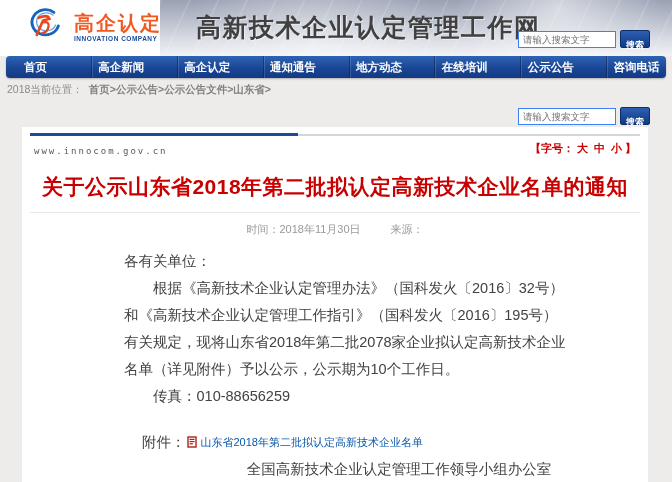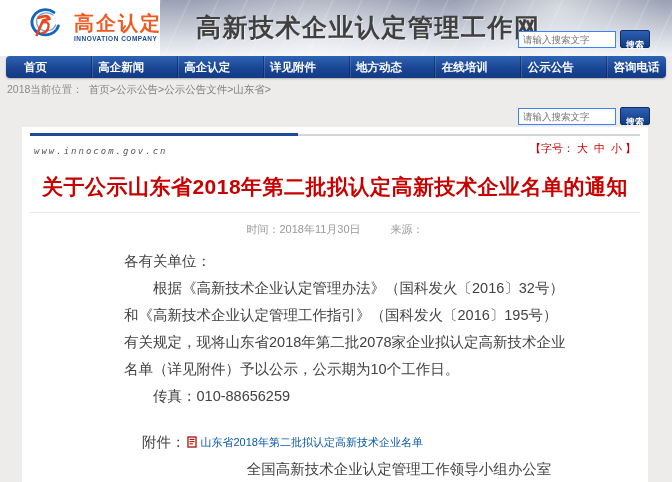--- a/index.html
+++ b/index.html
@@ -55,38 +55,38 @@
     flex:1; display:flex; align-items:center; justify-content:center;
     color:#fff; font-size:11.5px; font-weight:bold; cursor:pointer; white-space:nowrap;
   }
   .nav-item + .nav-item { border-left:1px solid rgba(8,30,70,.5); box-shadow:inset 1px 0 0 rgba(255,255,255,.14);margin-left:26px; }
 
   
   .crumbs {
     height:24px; display:flex; align-items:center; padding-left:7px;
     font-size:10.5px; color:#8a8a8a;
   }
-  .crumb-seg { color:#818181; cursor:pointer; }
+  .crumb-seg { color:#818181; cursor:pointer;font-weight:bold; }
   .crumb-prefix { margin-right:6px; }
 
   
   .search-row { height:28px; display:flex; align-items:center; justify-content:flex-end; padding-right:22px; }
 
   
   .card {
     position:absolute; top:127px; left:22px; right:24px; bottom:0;
     background:#fff; padding-top:6px;
   }
   .rule { display:flex; align-items:center; height:3px; margin:0 8px; }
   .rule-blue { width:44%; height:3px; background:#1e4a99; }
   .rule-gray { flex:1; height:2px; background:#d6d6d6; }
 
   .url-row { display:flex; justify-content:space-between; align-items:flex-end; padding:5px 12px 0 12px; }
-  .site-url { font-family:"DejaVu Sans Mono","Liberation Mono",monospace; font-size:9px; color:#585858; letter-spacing:2px;font-style:italic; }
-  .font-size-widget { color:#cc0000; font-size:11px; font-weight:normal; white-space:nowrap; }
+  .site-url { font-family:"DejaVu Sans Mono","Liberation Mono",monospace; font-size:9px; color:#585858; letter-spacing:2px; }
+  .font-size-widget { color:#cc0000; font-size:11px; font-weight:bold; white-space:nowrap; }
   .font-size-widget .fs-opt { cursor:pointer; margin:0 3px; }
 
   .article-title {
     text-align:center; color:#c80000; font-weight:bold; font-size:21px;
     margin-top:17px; letter-spacing:.5px;
   }
   .title-hr { height:1px; background:#e8e8e8; margin:11px 8px 0 8px; }
   .meta { text-align:center; color:#999; font-size:11px; margin-top:9px; }
   .meta-gap { display:inline-block; width:30px; }
 
@@ -132,21 +132,21 @@
     <div class="searchbox header-search">
       <input type="text" placeholder="请输入搜索文字" style="">
       <button>搜索</button>
     </div>
   </div>
 
   <div class="nav">
     <div class="nav-item">首页</div>
     <div class="nav-item">高企新闻</div>
     <div class="nav-item">高企认定</div>
-    <div class="nav-item">详见附件</div>
+    <div class="nav-item">通知通告</div>
     <div class="nav-item">地方动态</div>
     <div class="nav-item">在线培训</div>
     <div class="nav-item">公示公告</div>
     <div class="nav-item">咨询电话</div>
   </div>
 
   <div class="crumbs">
     <span class="crumb-prefix">2018当前位置：</span>
     <span class="crumb-seg">首页&gt;</span>
     <span class="crumb-seg">公示公告&gt;</span>

